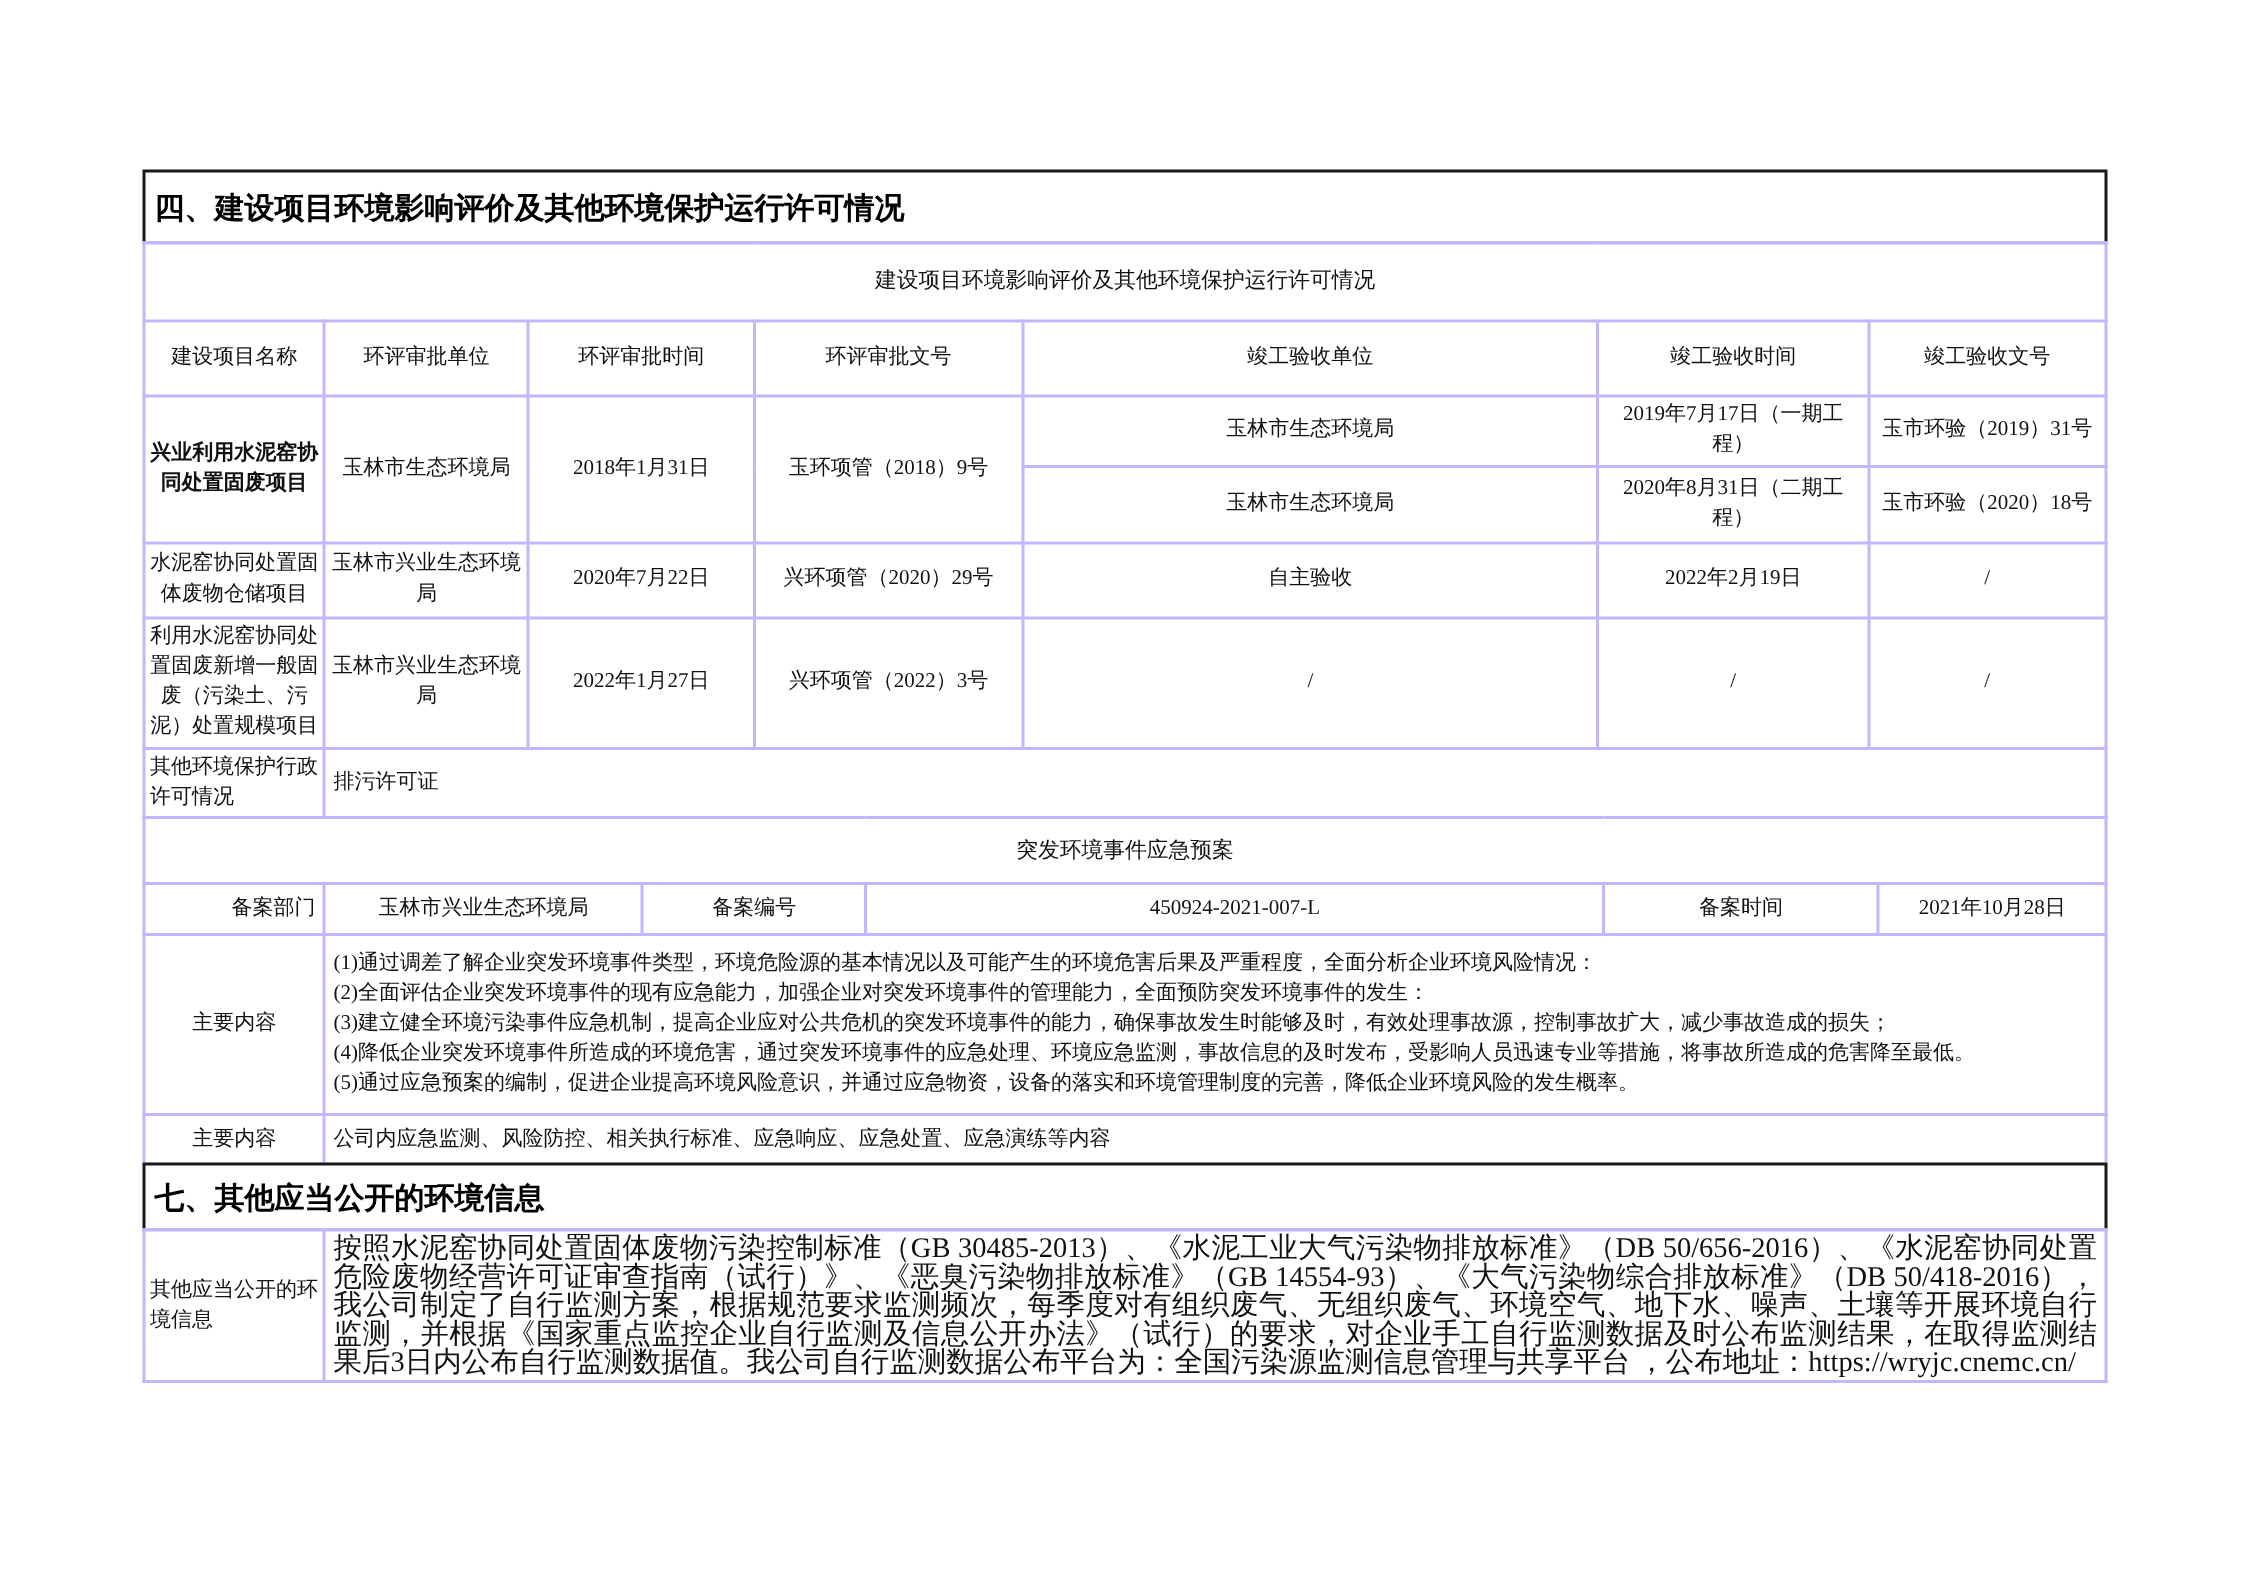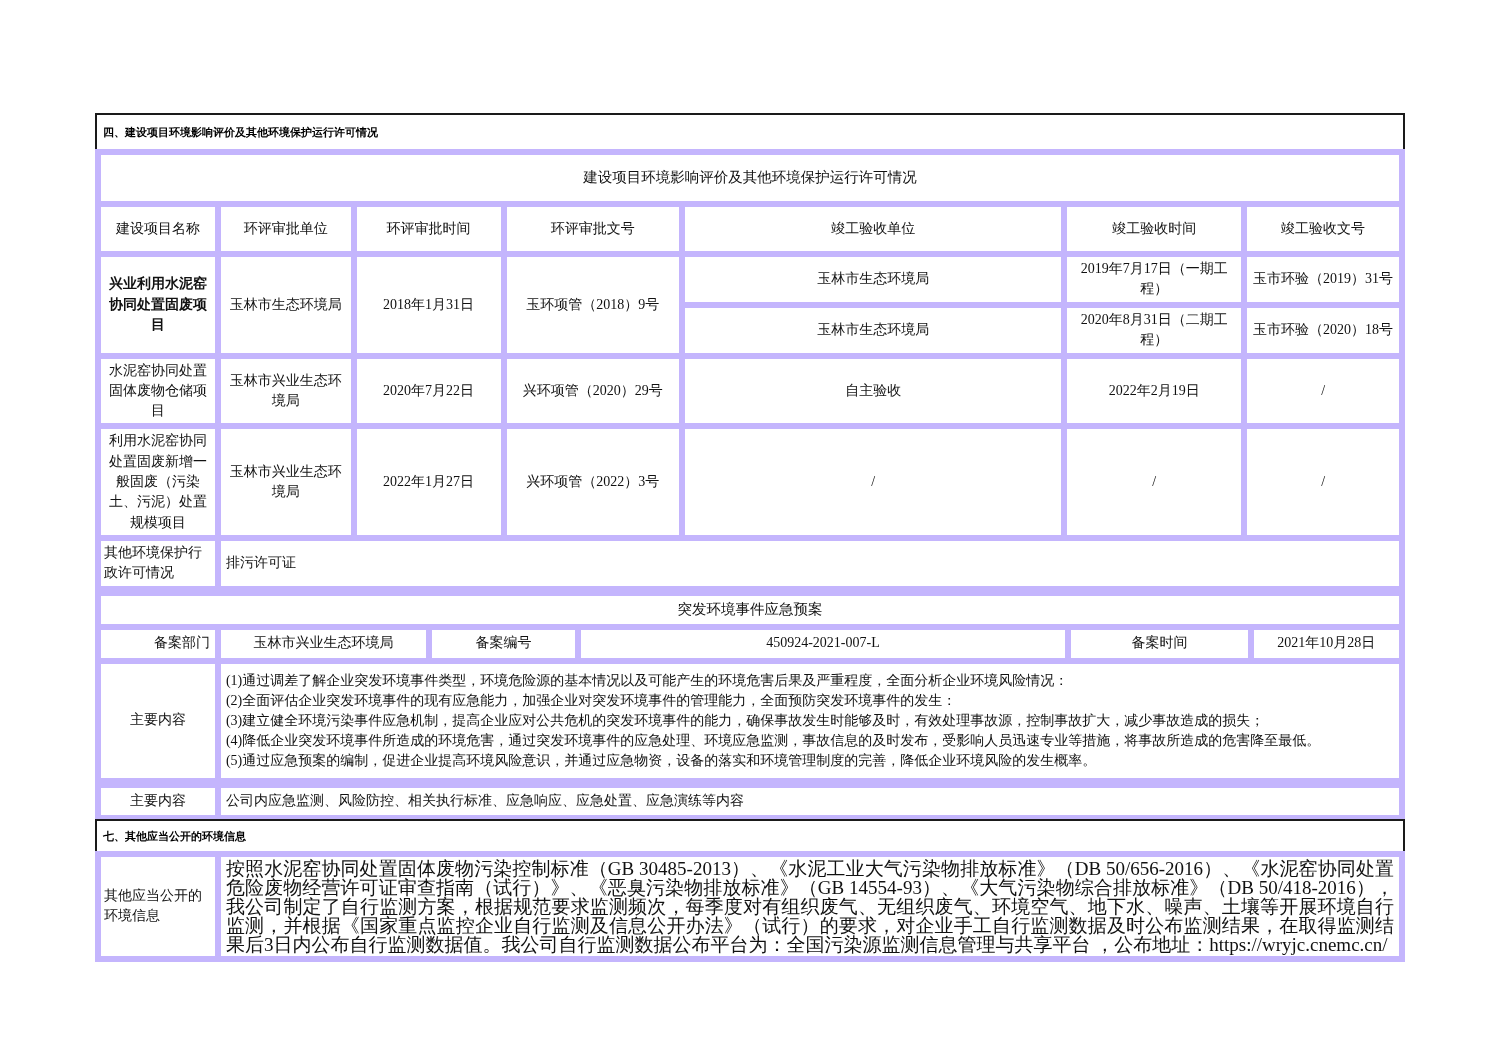--- a/index.html
+++ b/index.html
@@ -12,35 +12,35 @@
   }
   .doc {
     position: absolute;
     left: 95px; top: 113px;
     width: 1310px;
   }
   .sec-head {
     border: 2px solid #1a1a1a;
     font-family: "Liberation Sans", "DejaVu Sans", sans-serif;
     font-weight: bold;
-    font-size: 11px;
+    font-size: 20px;
     color: #000;
     padding: 10px 6px 9px 6px;
     background: #fff;
   }
   .sec-head.slim { padding: 8px 6px 7px 6px; }
   .doc > * + * { margin-top: -2px; }
   table {
     width: 100%;
     border-collapse: collapse;
     table-layout: fixed;
     background: #fff;
   }
   td {
-    border: 6px solid #c4b5fd;
+    border: 2px solid #c4b5fd;
     font-size: 14px;
     text-align: center;
     vertical-align: middle;
     padding: 2px 5px;
     line-height: 1.45;
     word-break: break-word;
     margin-top: 42px;
   }
   td.tight { padding: 2px 3px; }
   td.left { text-align: left; }
@@ -123,21 +123,21 @@
     <colgroup>
       <col style="width:9.2%">
         <col style="width:16.2%">
         <col style="width:11.4%">
       <col style="width:37.6%">
         <col style="width:14.0%">
         <col style="width:11.6%">
     </colgroup>
     <tbody>
         <tr>
-      <td colspan="6" class="title-cell" style="height:34px;">突发环境事件应急预案</td>
+      <td colspan="6" class="title-cell" style="height:44px;">突发环境事件应急预案</td>
     </tr>
     <tr>
       <td style="height:34px;text-align:right;">备案部门</td>
       <td>玉林市兴业生态环境局</td>
       <td>备案编号</td>
       <td>450924-2021-007-L</td>
       <td>备案时间</td>
       <td>2021年10月28日</td>
     </tr>
     <tr>

